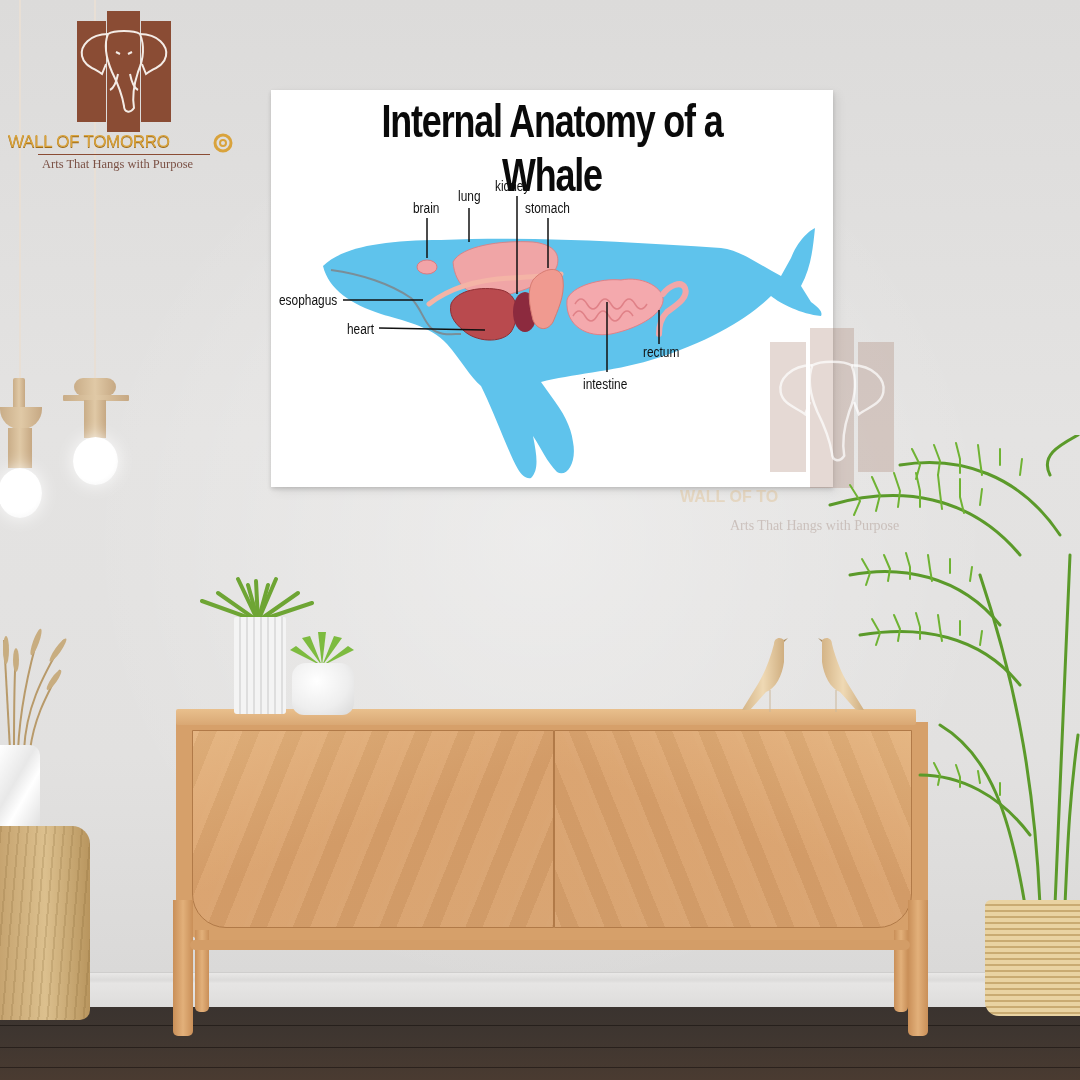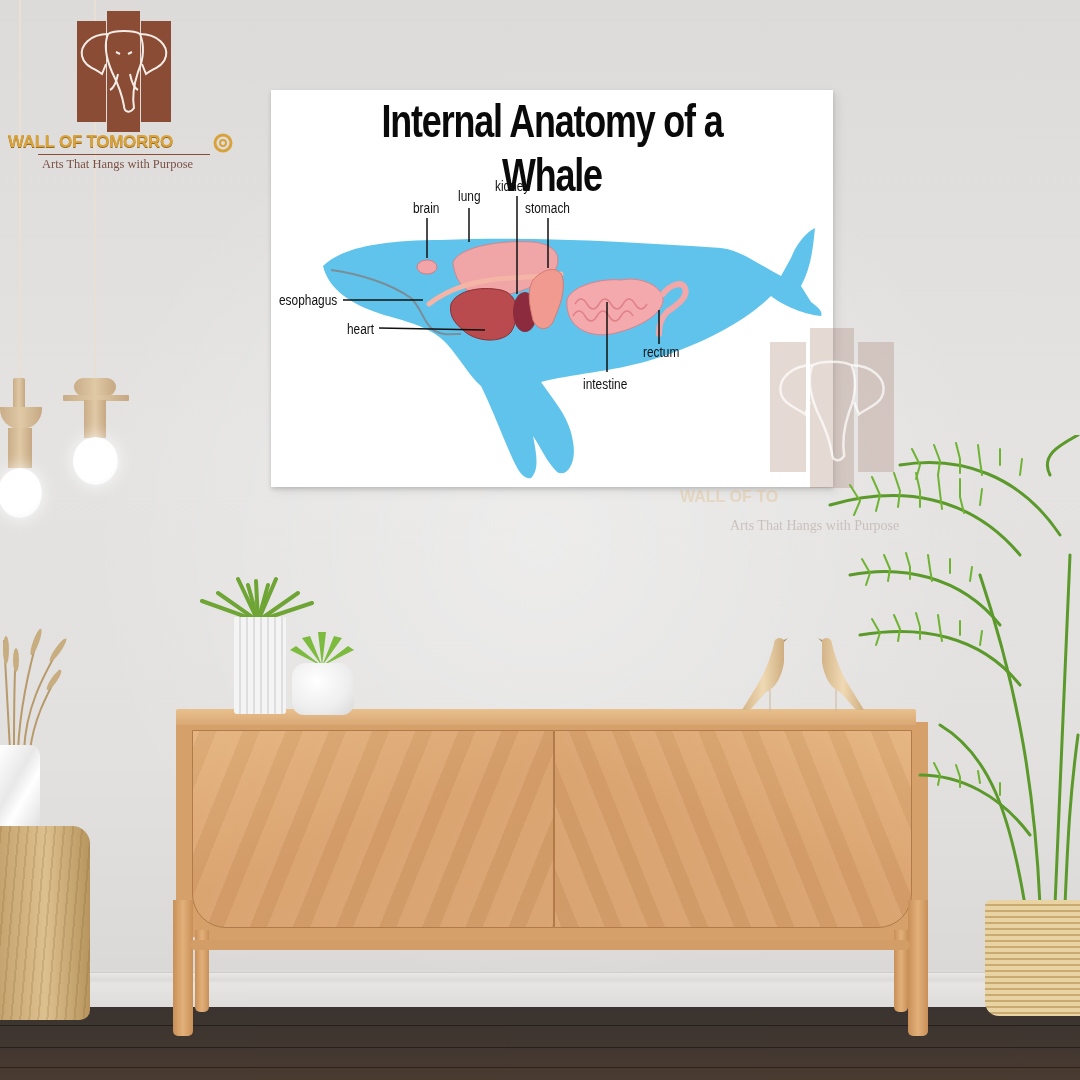--- a/index.html
+++ b/index.html
@@ -27,21 +27,21 @@
     left: 0; top: 1007px; width: 1080px; height: 73px;
     background: linear-gradient(180deg, #3a332f 0%, #3f3630 40%, #4a3b31 100%);
   }
   .floor-seam { height: 1px; background: rgba(20,15,12,0.55); }
 
   
   .logo { left: 0; top: 0; width: 250px; height: 180px; }
   .logo-bar { background: #8a4c34; position: absolute; }
   .logo-title {
     position: absolute; left: 8px; top: 132px; width: 230px;
-    font-family: "Liberation Sans", sans-serif; font-weight: 700; font-size: 17px;
+    font-family: "Liberation Sans", sans-serif; font-weight: 400; font-size: 17px;
     color: #d9a33c; letter-spacing: -0.3px; white-space: nowrap;
     text-shadow: 0 1px 0 #9c6b1c;
   }
   .logo-rule { position: absolute; left: 38px; top: 154px; width: 172px; height: 1px; background: #8a4c34; }
   .logo-tag {
     position: absolute; left: 42px; top: 157px; font-family: "Liberation Serif", serif;
     font-size: 12.5px; color: #7b5145; white-space: nowrap;
   }
 
   

